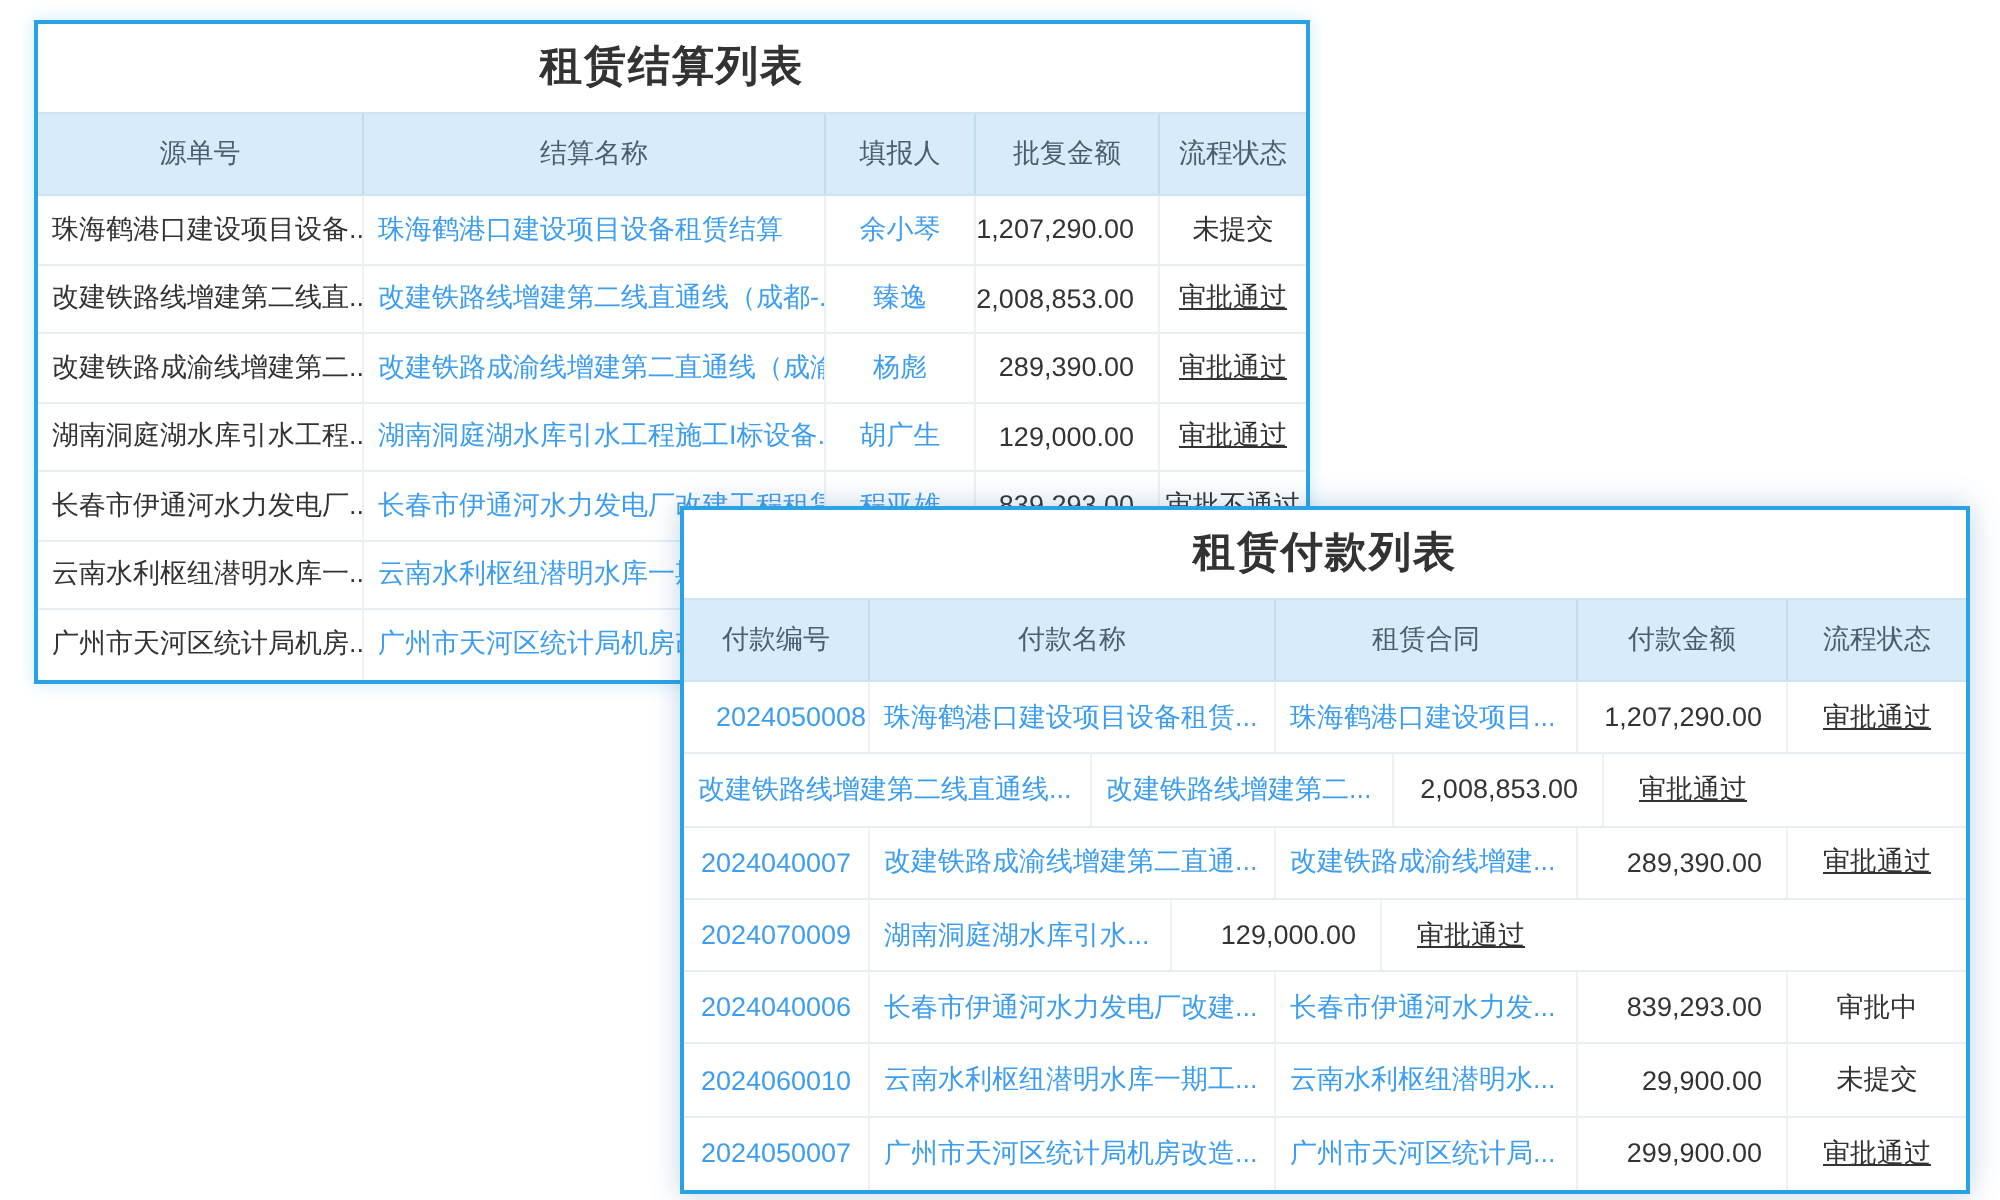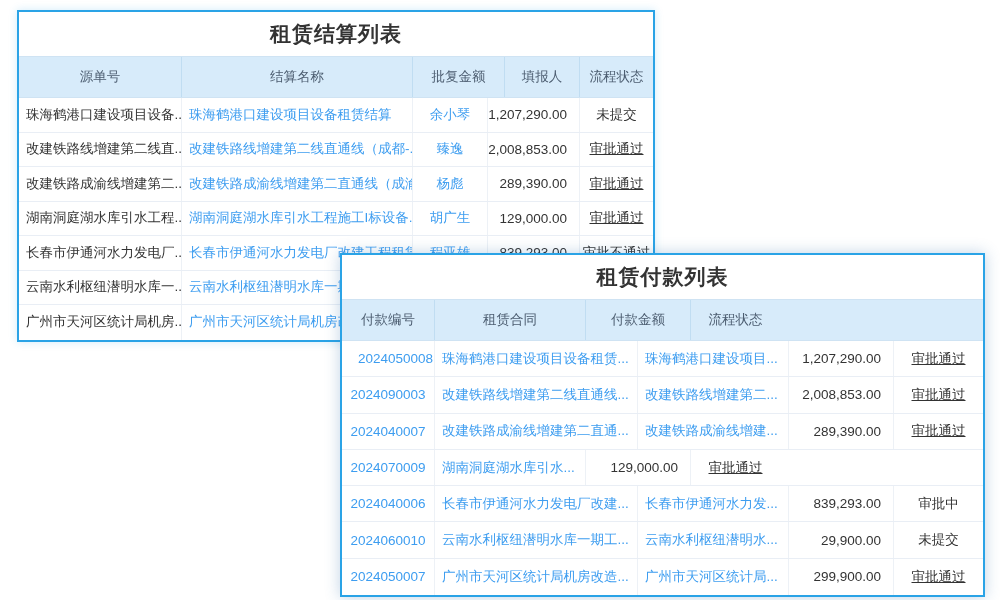--- a/index.html
+++ b/index.html
@@ -76,22 +76,22 @@
   .st-orange{color:#f7a52a;}
 </style>
 </head>
 <body>
 
 <div class="panel panel-settlement">
   <div class="panel-title">租赁结算列表</div>
   <div class="thead" id="settlement-head">
       <div class="th" style="width: 162px;">源单号</div>
       <div class="th" style="width: 231px;">结算名称</div>
+      <div class="th" style="width: 75px;">填报人</div>
       <div class="th" style="width: 92px;">批复金额</div>
-      <div class="th" style="width: 75px;">填报人</div>
       <div class="th" style="width: 74px;">流程状态</div>
     </div>
   <div class="tbody" id="settlement-body">
       <div class="trow">
         <div class="td align-left text-dark" style="width: 162px;">珠海鹤港口建设项目设备...</div>
         <div class="td align-left link" style="width: 231px;">珠海鹤港口建设项目设备租赁结算</div>
         <div class="td align-center link" style="width: 75px;">余小琴</div>
         <div class="td align-right text-dark" style="width: 92px;">1,207,290.00</div>
         <div class="td align-center text-dark st-blue" style="width: 74px;">未提交</div>
       </div>
@@ -137,34 +137,34 @@
         <div class="td align-right text-dark" style="width: 92px;"></div>
         <div class="td align-center text-dark" style="width: 74px;"></div>
       </div>
     </div>
 </div>
 
 <div class="panel panel-payment">
   <div class="panel-title">租赁付款列表</div>
   <div class="thead" id="payment-head">
       <div class="th" style="width: 92px;">付款编号</div>
+      <div class="th" style="width: 203px;">付款名称</div>
       <div class="th" style="width: 151px;">租赁合同</div>
       <div class="th" style="width: 105px;">付款金额</div>
       <div class="th" style="width: 90px;">流程状态</div>
     </div>
   <div class="tbody" id="payment-body">
       <div class="trow">
         <div class="td align-center link" style="width: 92px; padding-left: 22px;">2024050008</div>
         <div class="td align-left link" style="width: 203px;">珠海鹤港口建设项目设备租赁...</div>
         <div class="td align-left link" style="width: 151px;">珠海鹤港口建设项目...</div>
         <div class="td align-right text-dark" style="width: 105px;">1,207,290.00</div>
         <div class="td align-center text-dark st-green" style="width: 90px;">审批通过</div>
       </div>
       <div class="trow">
-        <div class="td align-center link" style="width: 92px;">2024090003</div>
         <div class="td align-left link" style="width: 203px;">改建铁路线增建第二线直通线...</div>
         <div class="td align-left link" style="width: 151px;">改建铁路线增建第二...</div>
         <div class="td align-right text-dark" style="width: 105px;">2,008,853.00</div>
         <div class="td align-center text-dark st-green" style="width: 90px;">审批通过</div>
       </div>
       <div class="trow">
         <div class="td align-center link" style="width: 92px;">2024040007</div>
         <div class="td align-left link" style="width: 203px;">改建铁路成渝线增建第二直通...</div>
         <div class="td align-left link" style="width: 151px;">改建铁路成渝线增建...</div>
         <div class="td align-right text-dark" style="width: 105px;">289,390.00</div>

